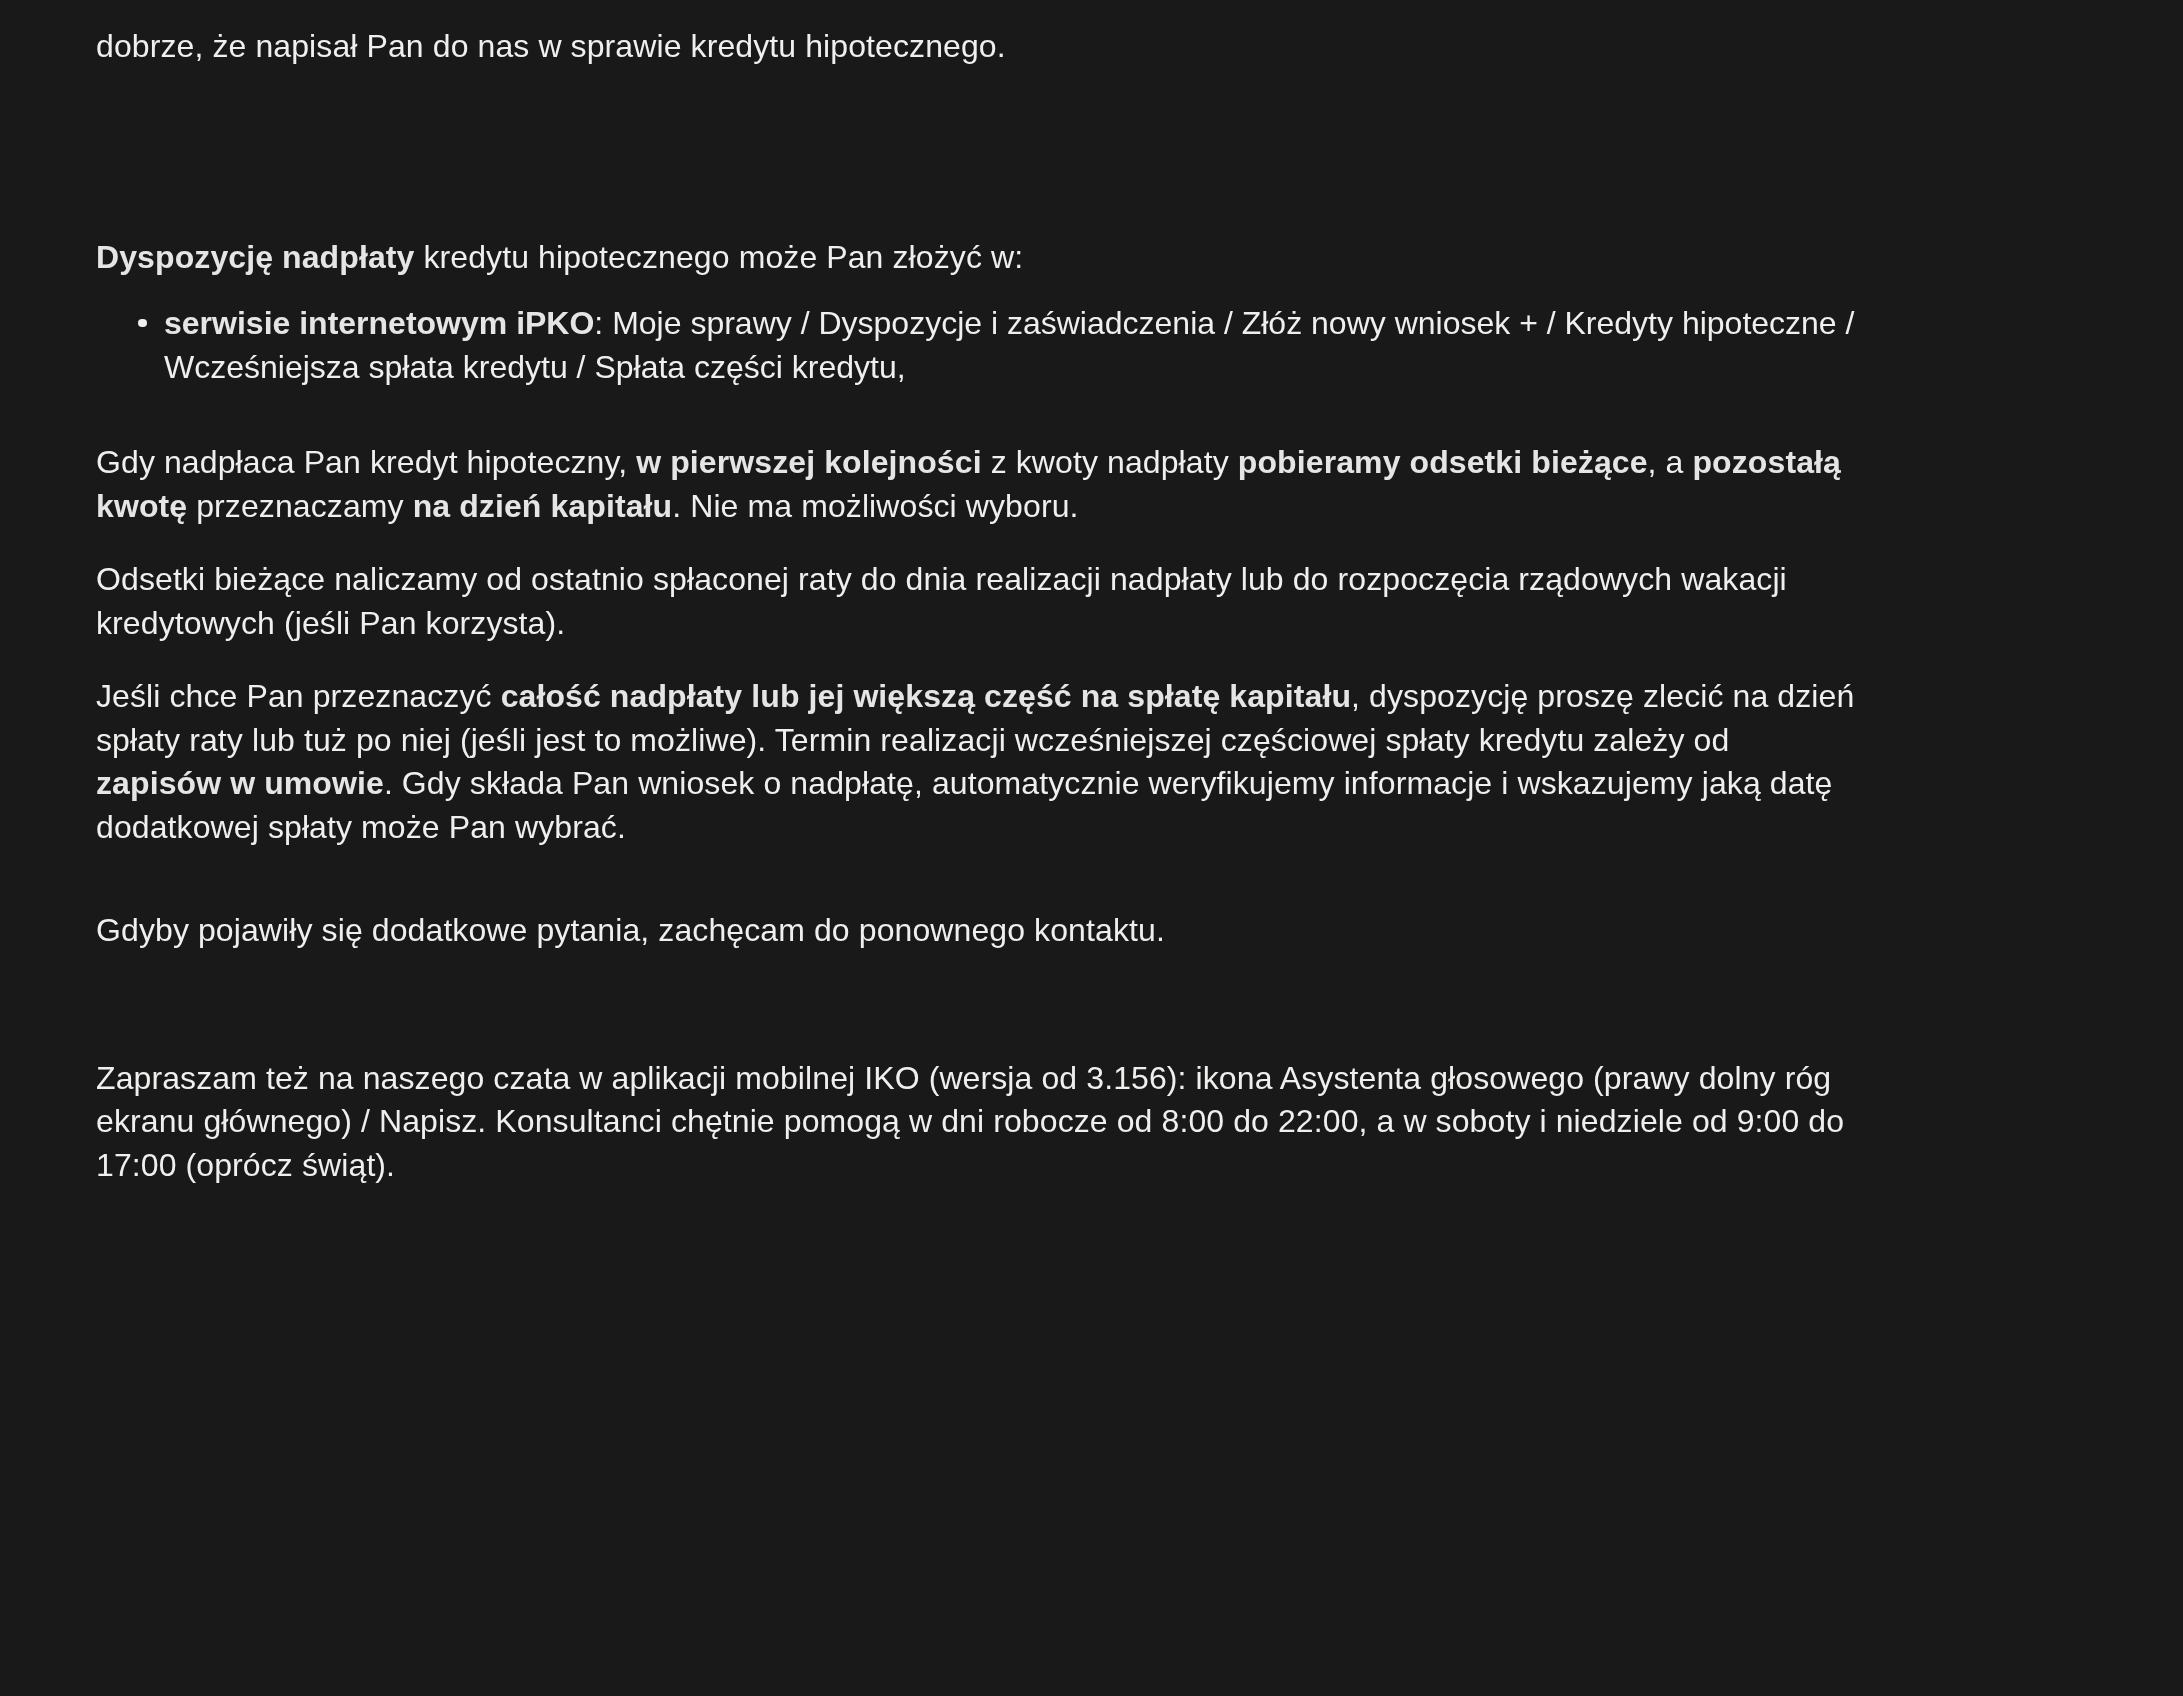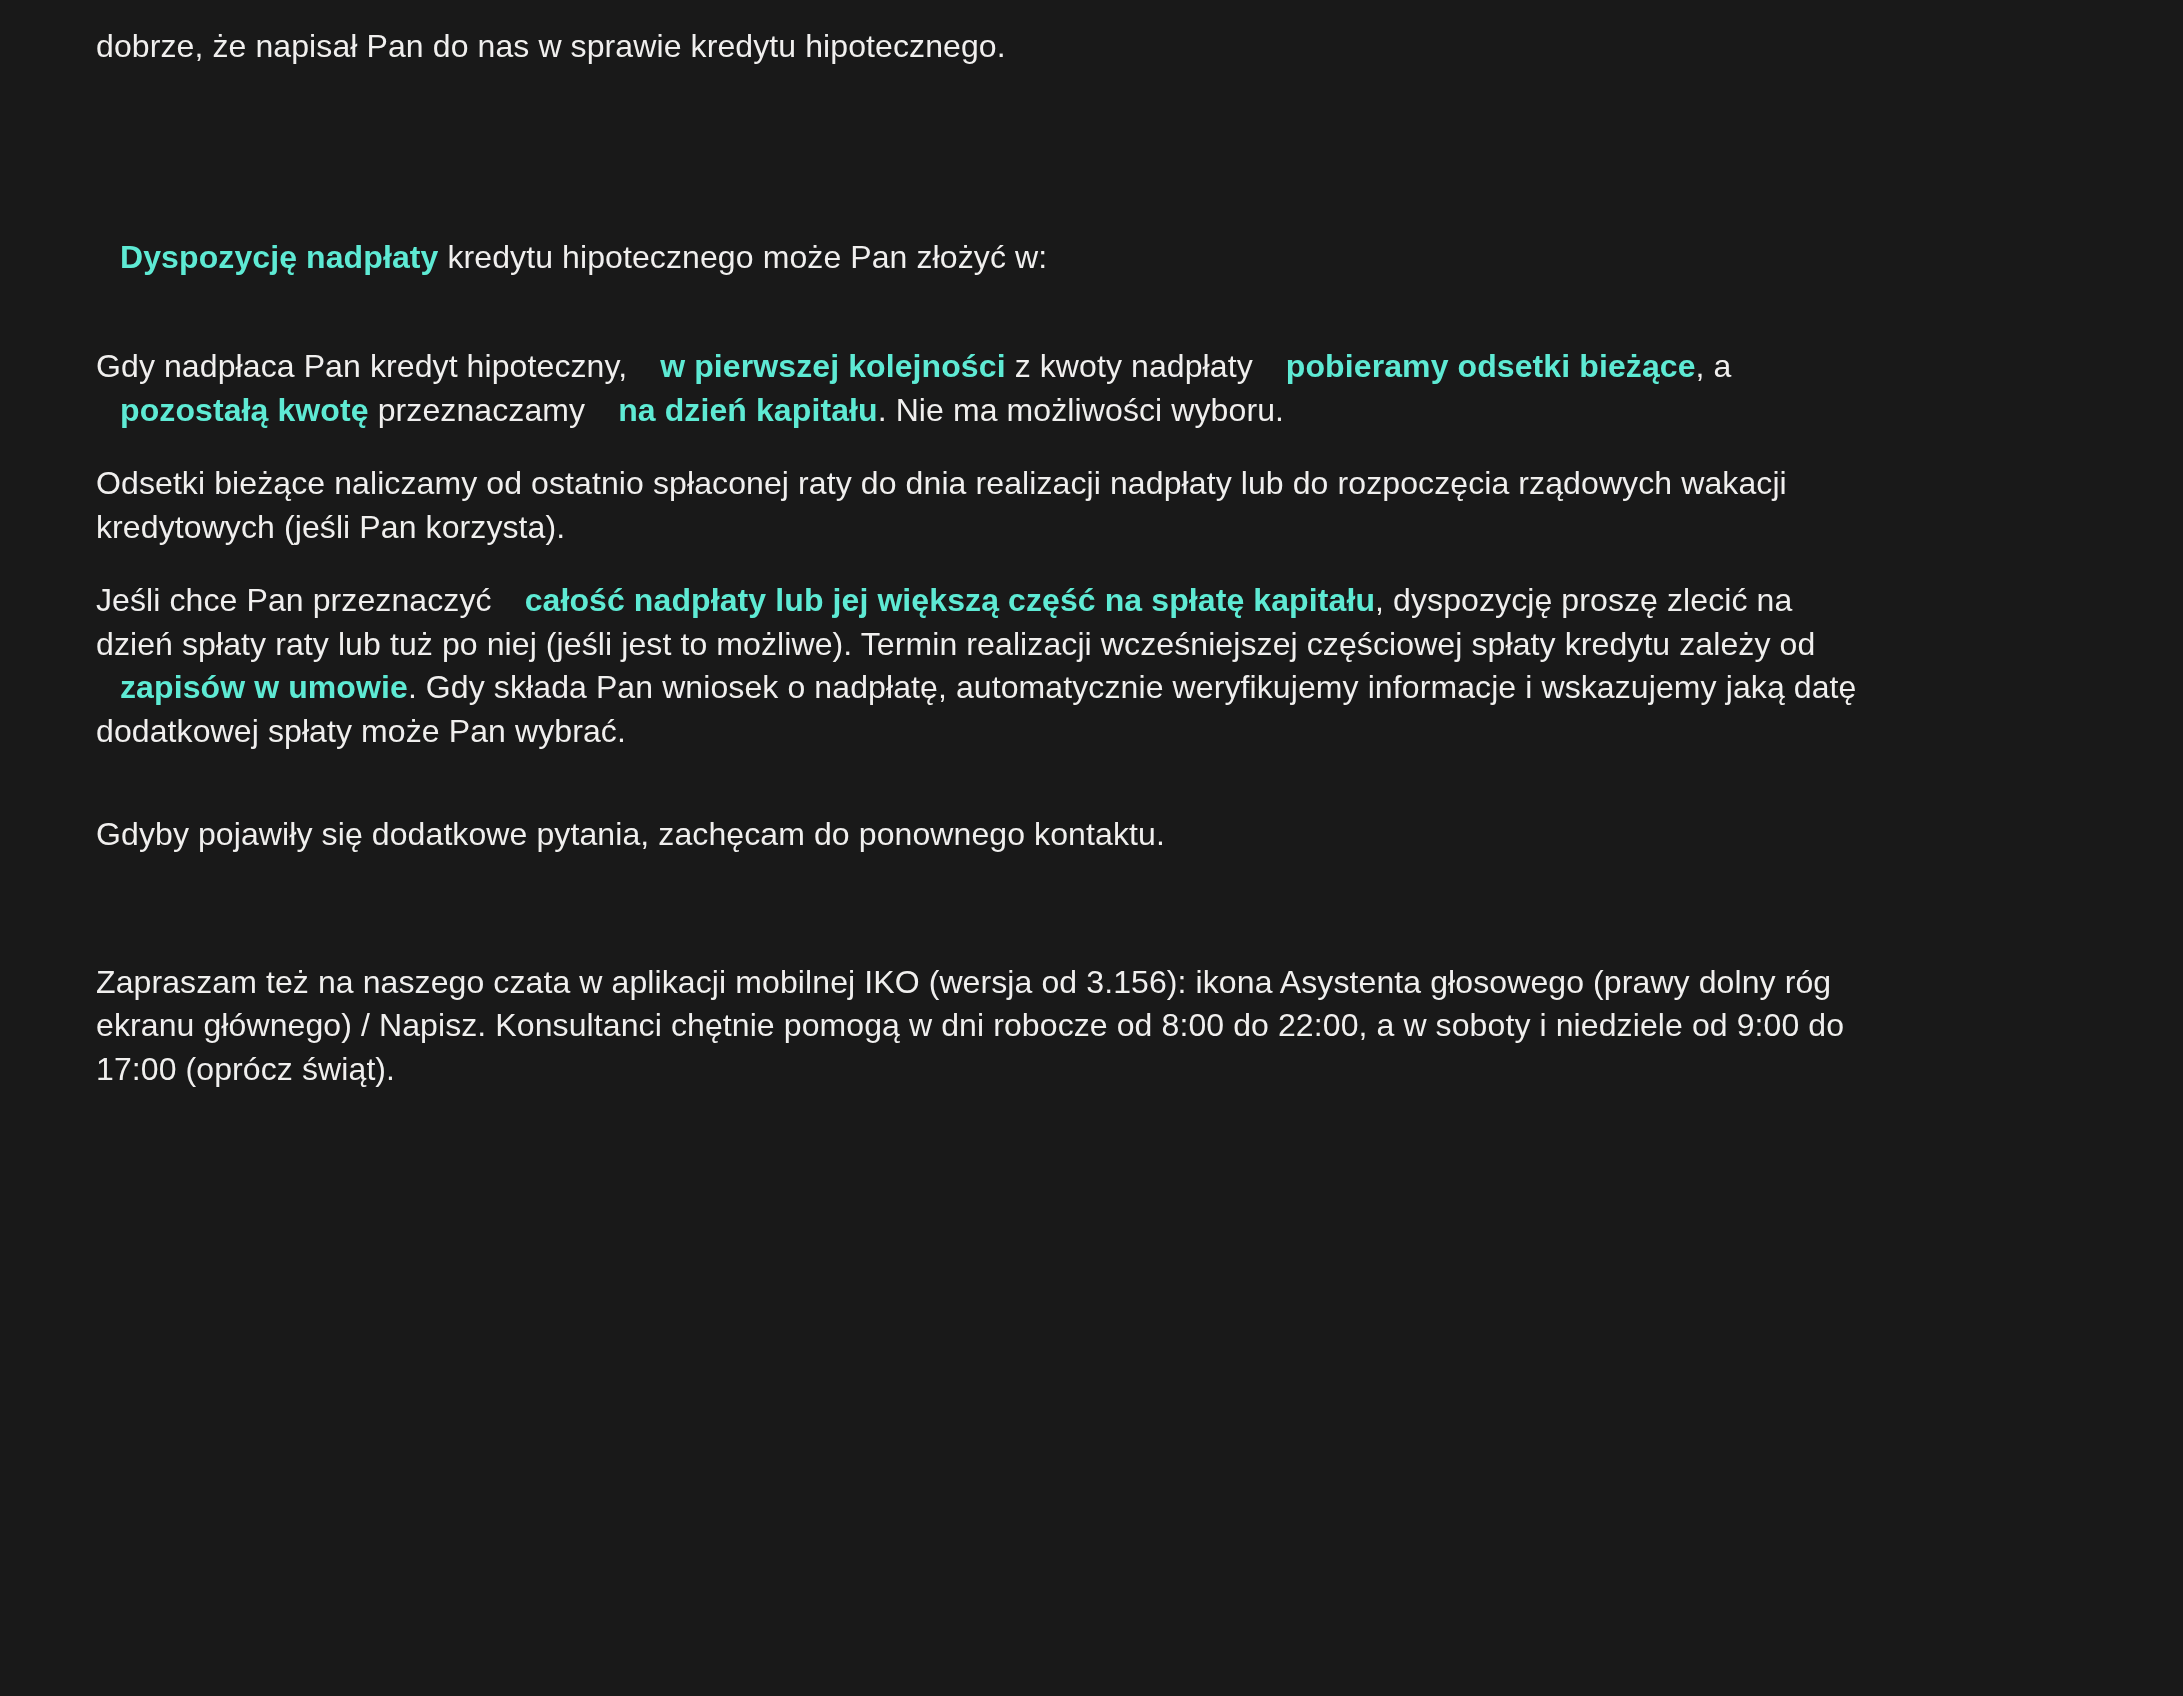--- a/index.html
+++ b/index.html
@@ -26,21 +26,21 @@
     line-height: 1.36;
     color: #f0efee;
     letter-spacing: 0.1px;
     margin: 0;
   }
   .gap-xl { height: 167px; }
   .gap-l  { height: 43px; }
   .gap-m  { height: 30px; }
   .gap-xxl { height: 104px; }
   .gap-foot { height: 147px; }
-  b, .b { font-weight: bold; color: #5eead4; margin-left: 24px; }
+  b, .b { font-weight: bold; color: #e5e5e5; }
   ul.bullets {
     margin: 23px 0 0 0;
     padding: 0 0 0 68px;
     list-style: none;
   }
   ul.bullets li {
     position: relative;
     font-size: 32px;
     line-height: 1.36;
     color: #f0efee;
@@ -66,20 +66,21 @@
 
 <div class="page">
 
   <p class="para block">dobrze, że napisał Pan do nas w sprawie kredytu hipotecznego.</p>
 
   <div class="gap-xl"></div>
 
   <p class="para block"><b>Dyspozycję nadpłaty</b><span> kredytu hipotecznego może Pan złożyć w:</span></p>
 
   <ul class="bullets block">
+    <li><b>serwisie internetowym iPKO</b><span>: Moje sprawy / Dyspozycje i zaświadczenia / Złóż nowy wniosek + / Kredyty hipoteczne / Wcześniejsza spłata kredytu / Spłata części kredytu,</span></li>
   </ul>
 
   <div class="gap-l"></div>
 
   <p class="para block"><span>Gdy nadpłaca Pan kredyt hipoteczny, </span><b>w pierwszej kolejności</b><span> z kwoty nadpłaty </span><b>pobieramy odsetki bieżące</b><span>, a </span><b>pozostałą kwotę</b><span> przeznaczamy </span><b>na dzień kapitału</b><span>. Nie ma możliwości wyboru.</span></p>
 
   <div class="gap-m"></div>
 
   <p class="para block">Odsetki bieżące naliczamy od ostatnio spłaconej raty do dnia realizacji nadpłaty lub do rozpoczęcia rządowych wakacji kredytowych (jeśli Pan korzysta).</p>
 

